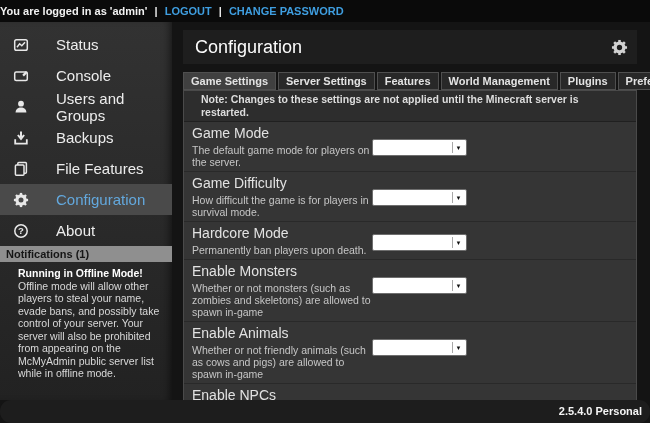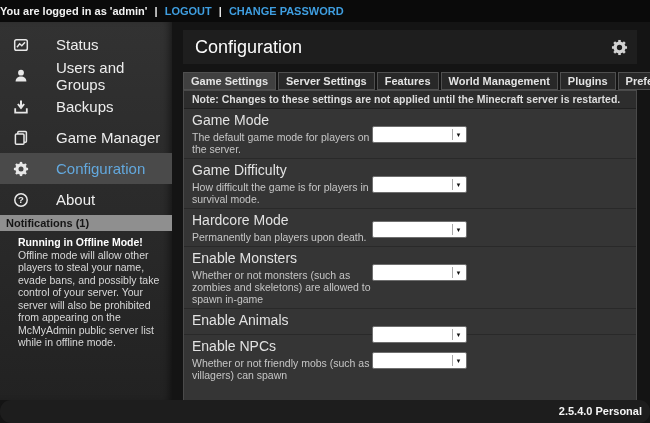--- a/index.html
+++ b/index.html
@@ -51,21 +51,21 @@
     line-height:16px; white-space:nowrap; cursor:pointer; box-sizing:border-box;
   }
   .tab.active { background:#404040; box-shadow:0 2px 0 #5b9bd5; }
   .tab-content {
     position:absolute; left:11px; right:13px; top:68px; bottom:0;
     background:#353535; border:1px solid #4a4a4a; border-bottom:none;
     overflow:hidden; box-sizing:border-box;
   }
   .notebar {
     background:#2d2d2d; border-bottom:1px solid #202020;
-    padding:2px 8px; font-size:10.5px; font-weight:bold; color:#dddddd; line-height:13px;
+    padding:2px 17px; font-size:10.5px; font-weight:bold; color:#dddddd; line-height:13px;
   }
   .section { position:relative; padding:4px 8px 3px; border-bottom:1px solid #292929; }
   .section:last-child { border-bottom:none; }
   .section-title { font-size:14px; color:#e2e2e2; line-height:15px; margin-bottom:3px; }
   .section-desc { font-size:10.5px; line-height:12px; color:#c6c6c6; width:182px; }
   .select {
     position:absolute; left:188px; top:17px; width:95px; height:17px;
     background:#ffffff; border:1px solid #6e6e6e; border-radius:2px;
     box-sizing:border-box; cursor:pointer;
   }
@@ -149,35 +149,41 @@
 <div class="sidebar">
   <div class="nav">
     <div class="nav-item">
       <svg class="icon-svg">
           <use href="#i-chart"></use>
         </svg>
       <span>Status</span>
     </div>
     <div class="nav-item">
       <svg class="icon-svg">
+          <use href="#i-console"></use>
+        </svg>
+      <span>Console</span>
+    </div>
+    <div class="nav-item">
+      <svg class="icon-svg">
           <use href="#i-users"></use>
         </svg>
       <span>Users and Groups</span>
     </div>
     <div class="nav-item">
       <svg class="icon-svg">
           <use href="#i-download"></use>
         </svg>
       <span>Backups</span>
     </div>
     <div class="nav-item">
       <svg class="icon-svg">
           <use href="#i-files"></use>
         </svg>
-      <span>Game Manager</span>
+      <span>File Features</span>
     </div>
     <div class="nav-item active">
       <svg class="icon-svg">
           <use href="#i-gear"></use>
         </svg>
       <span>Configuration</span>
     </div>
     <div class="nav-item">
       <svg class="icon-svg">
           <use href="#i-question"></use>
@@ -244,20 +250,21 @@
       <div class="section-title">Enable Monsters</div>
       <div class="section-desc">Whether or not monsters (such as zombies and skeletons) are allowed to spawn in-game</div>
       <div class="select">
         <span class="select-value"></span>
         <span class="select-arrow">▼</span>
       </div>
     </div>
 
     <div class="section">
       <div class="section-title">Enable Animals</div>
+      <div class="section-desc">Whether or not friendly animals (such as cows and pigs) are allowed to spawn in-game</div>
       <div class="select">
         <span class="select-value"></span>
         <span class="select-arrow">▼</span>
       </div>
     </div>
 
     <div class="section">
       <div class="section-title">Enable NPCs</div>
       <div class="section-desc">Whether or not friendly mobs (such as villagers) can spawn</div>
       <div class="select">

